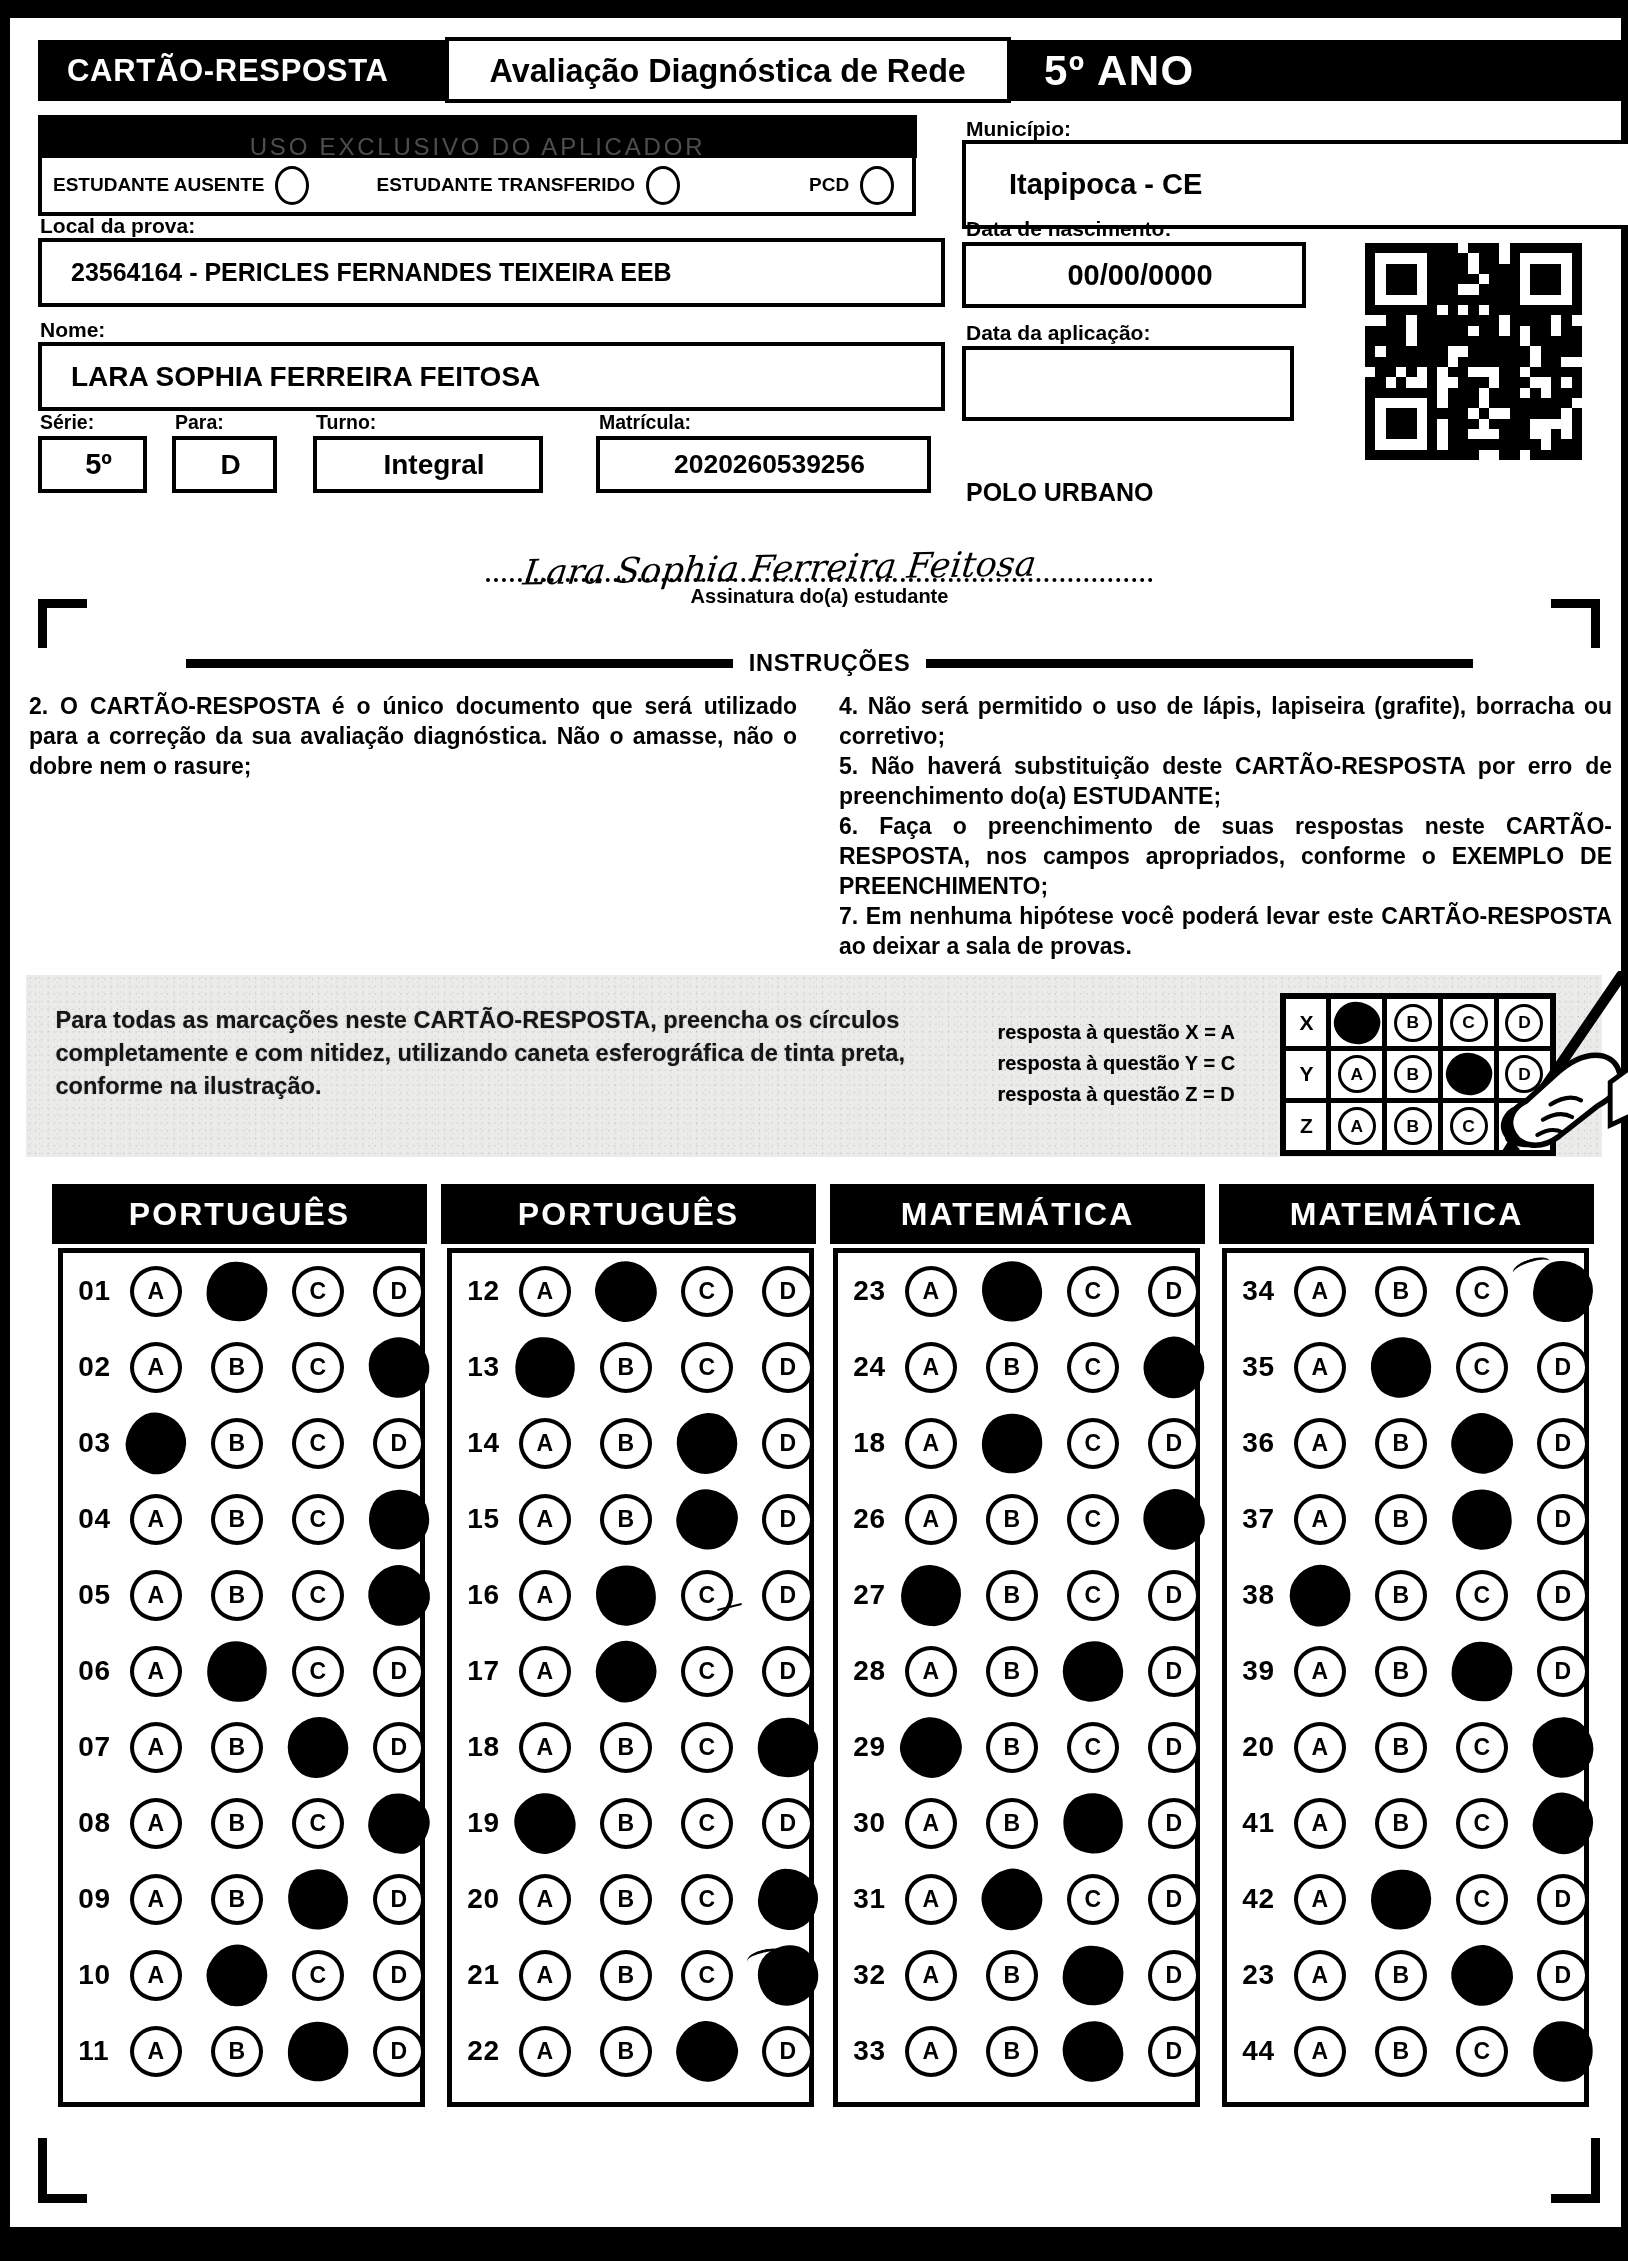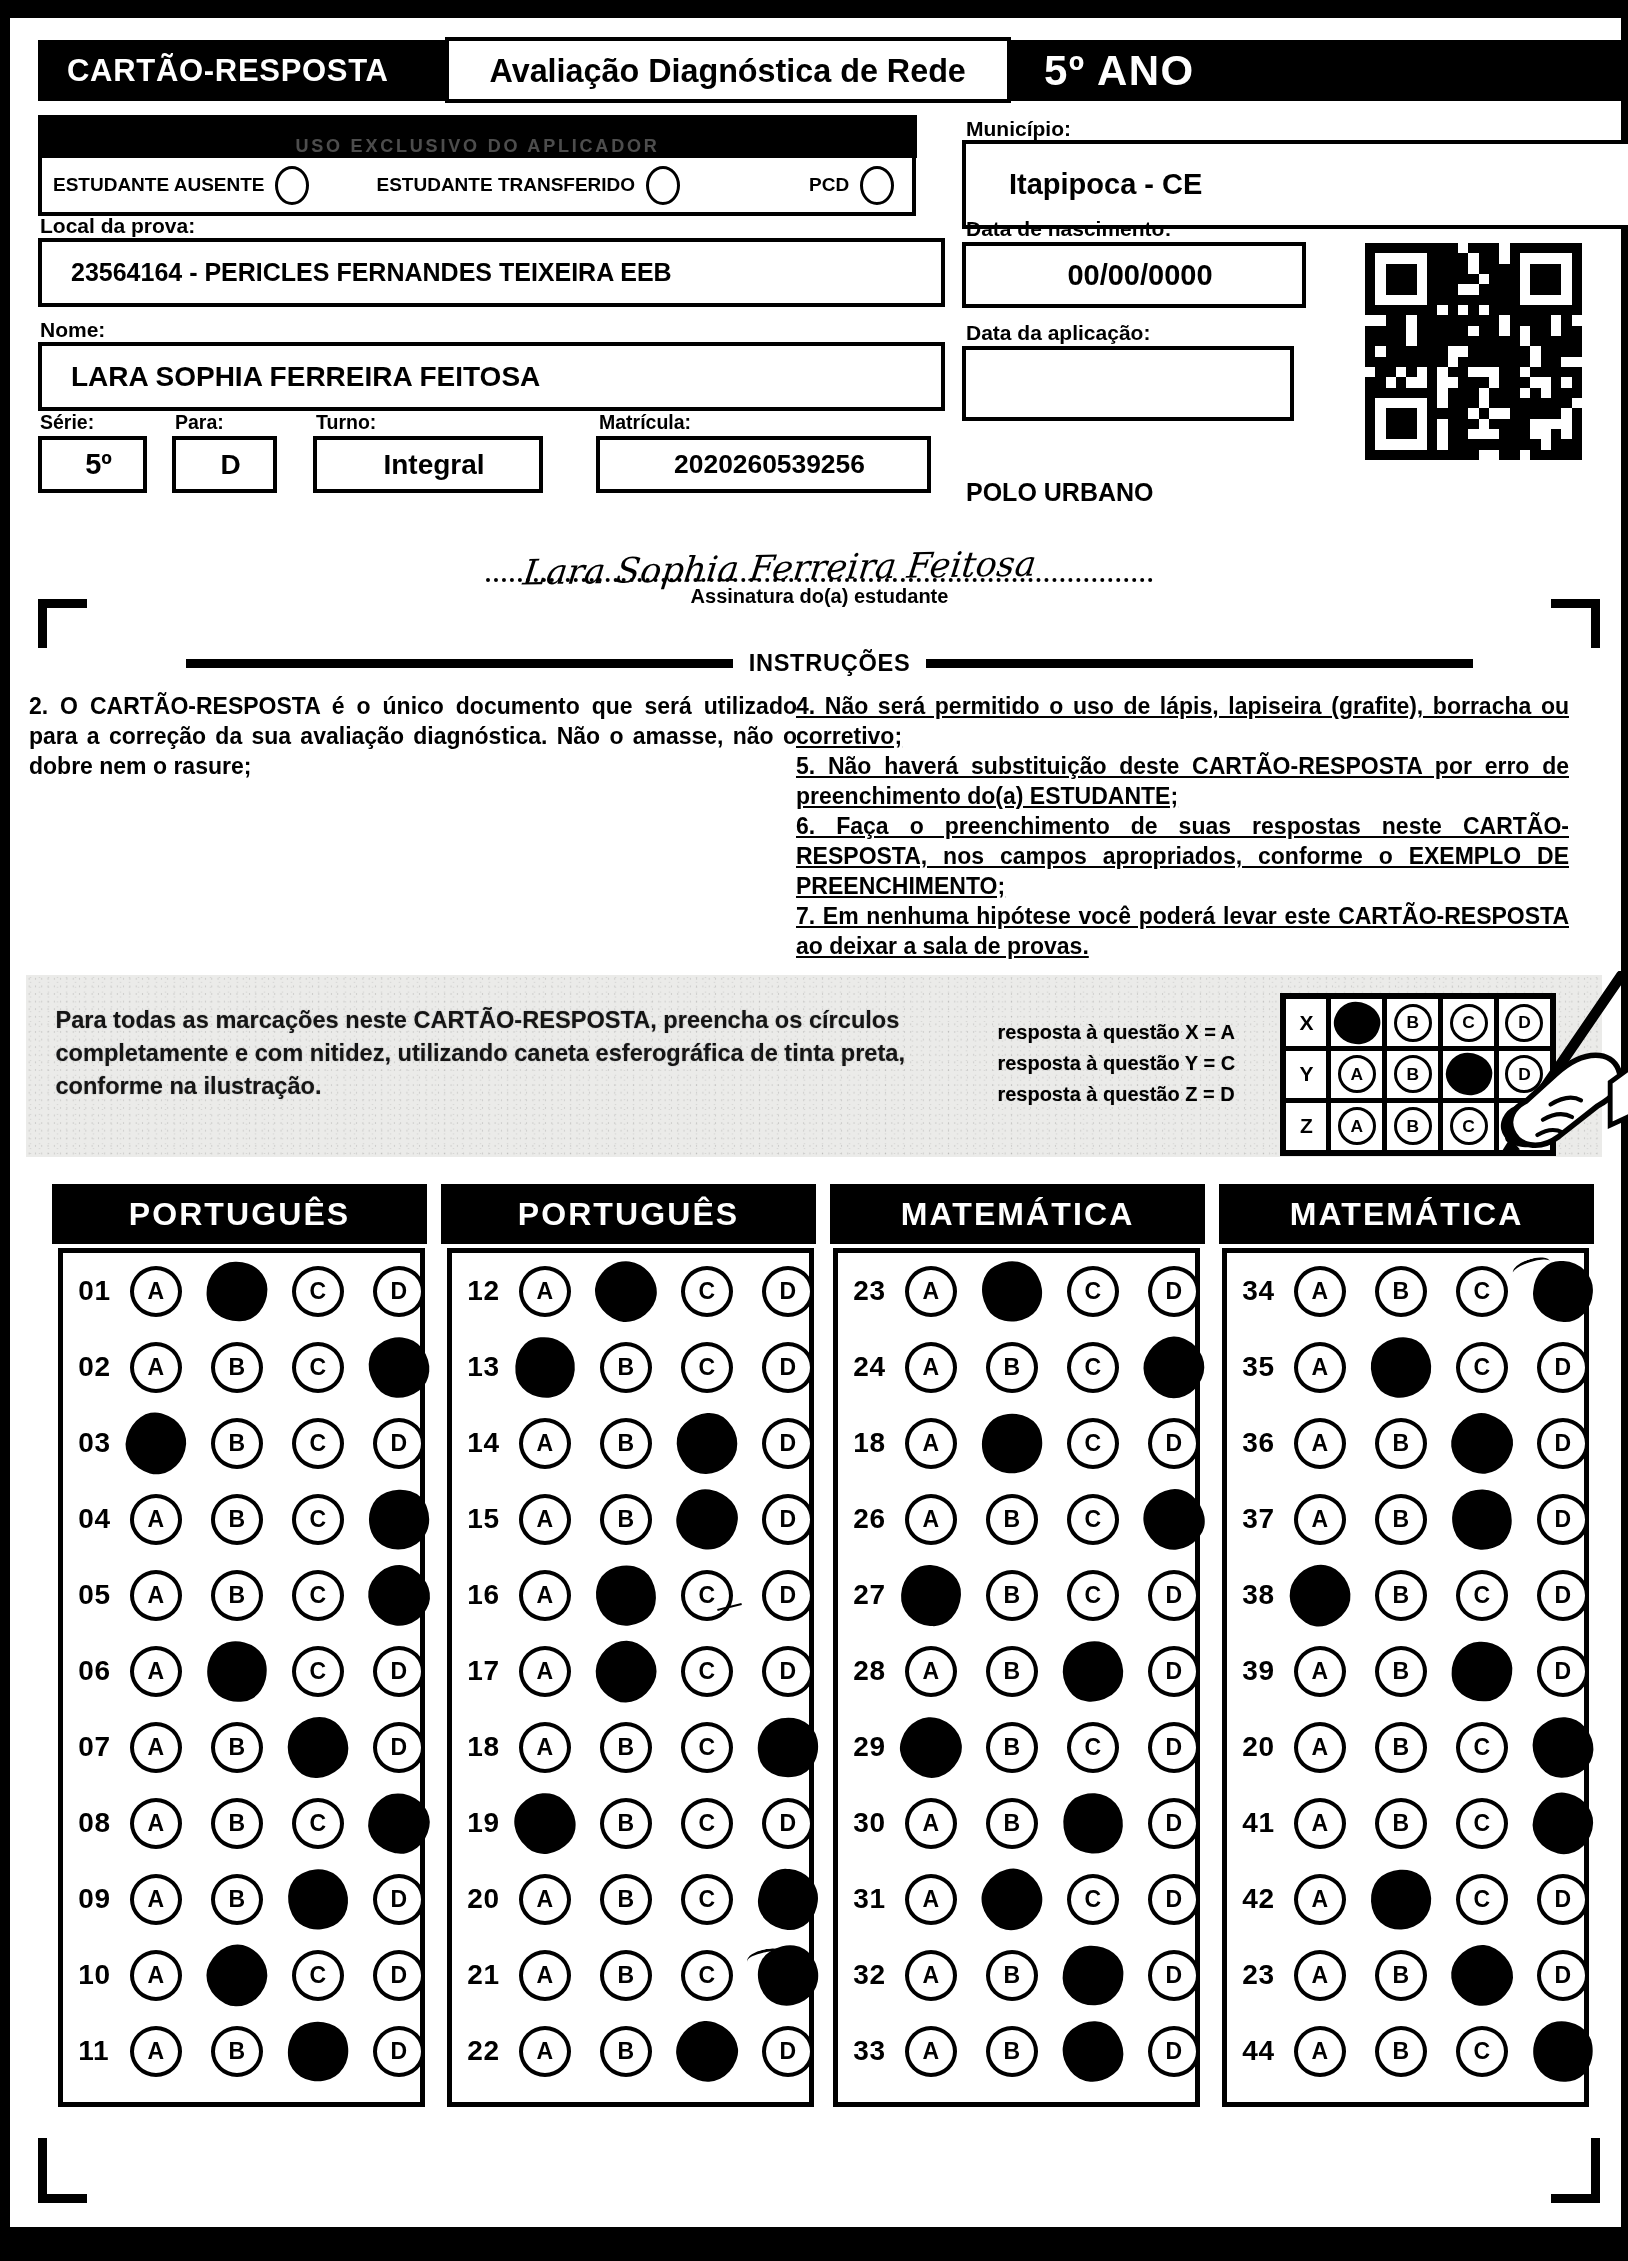--- a/index.html
+++ b/index.html
@@ -14,21 +14,21 @@
   
   .hdr-black{background:#000;color:#fff;display:flex;align-items:center;font-weight:bold;}
   #hdr-card{left:38px;top:40px;width:406px;height:61px;font-size:31px;padding-left:29px;letter-spacing:0.7px;}
   #hdr-exam{left:445px;top:37px;width:558px;height:58px;background:#fff;border:4.2px solid #000;color:#000;
             display:flex;align-items:center;justify-content:center;font-weight:bold;font-size:34px;}
   #hdr-exam span{display:inline-block;transform:scaleX(.95);white-space:nowrap;}
   #hdr-grade{left:1011px;top:40px;width:580px;height:61px;font-size:42px;padding-left:33px;letter-spacing:1.4px;}
   
   #aplicador-bar{left:38px;top:115px;width:879px;height:43px;background:#000;display:flex;
                  align-items:center;justify-content:center;}
-  #aplicador-bar span{color:rgba(255,255,255,.30);font-size:18px;font-weight:bold;letter-spacing:2.8px;margin-top:20px;}
+  #aplicador-bar span{color:rgba(255,255,255,.30);font-size:24px;font-weight:normal;letter-spacing:2.8px;margin-top:20px;}
   #aplicador-body{left:38px;top:158px;width:870px;height:54px;border:4.2px solid #000;border-top:none;
                   background:#fff;display:flex;align-items:center;}
   .chk{display:flex;align-items:center;gap:11px;}
   .chk-label{font-size:19px;font-weight:bold;white-space:nowrap;}
   .chk-circle{width:28px;height:33px;border:3.5px solid #000;border-radius:50%;flex:none;background:#fff;}
   
   .lbl{position:absolute;font-weight:bold;font-size:21px;white-space:nowrap;}
   .vbox{position:absolute;border:4.2px solid #000;background:#fff;display:flex;align-items:center;
         font-weight:bold;white-space:nowrap;}
   .vbox.center{justify-content:center;padding-left:12px;}
@@ -43,21 +43,21 @@
   .c-tr{border-top:9px solid #000;border-right:9px solid #000;}
   .c-bl{border-bottom:9px solid #000;border-left:9px solid #000;height:56px;}
   .c-br{border-bottom:9px solid #000;border-right:9px solid #000;height:56px;}
   
   #instr-hdr{left:186px;top:650px;width:1287px;display:flex;align-items:center;gap:15.3px;}
   #instr-hdr .rule{flex:1;height:9.7px;background:#000;}
   #instr-hdr .t{font-size:23.6px;font-weight:bold;letter-spacing:0.7px;}
   .instr-col{position:absolute;top:691px;}
   .instr-col p{margin:0;font-size:23px;line-height:30px;font-weight:bold;text-align:justify;}
   #instr-left{left:29px;width:768px;}
-  #instr-right{left:796px;width:773px;text-decoration:underline;}
+  #instr-right{left:839px;width:773px;}
   
   #example{left:26.4px;top:975px;width:1576px;height:182px;
            background-image:radial-gradient(rgba(0,0,0,.13) 0.7px,transparent 1px),
                             radial-gradient(rgba(0,0,0,.09) 0.7px,transparent 1.1px);
            background-size:6.3px 7.6px,9px 4.9px;background-color:#ebebe9;}
   #ex-text{position:absolute;left:29px;top:29px;width:861px;font-size:23.6px;line-height:33px;
            font-weight:bold;color:#151515;text-shadow:0 0 1.4px rgba(0,0,0,.35);}
   #ex-legend{position:absolute;left:971px;top:42px;font-size:20px;font-weight:bold;line-height:31px;
              text-shadow:0 0 1px rgba(0,0,0,.3);}
   #ex-grid{position:absolute;left:1254px;top:18px;border:6.3px solid #000;background:#000;

